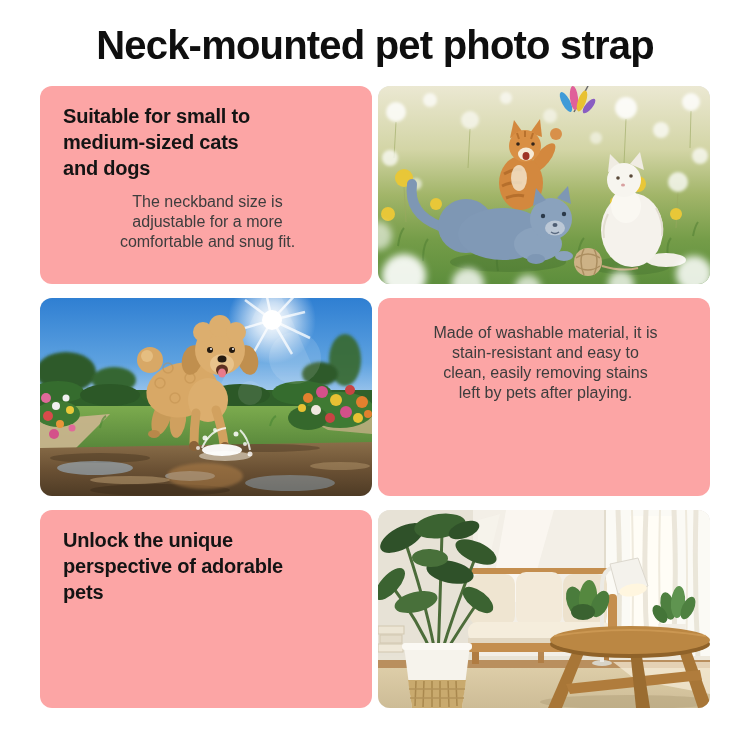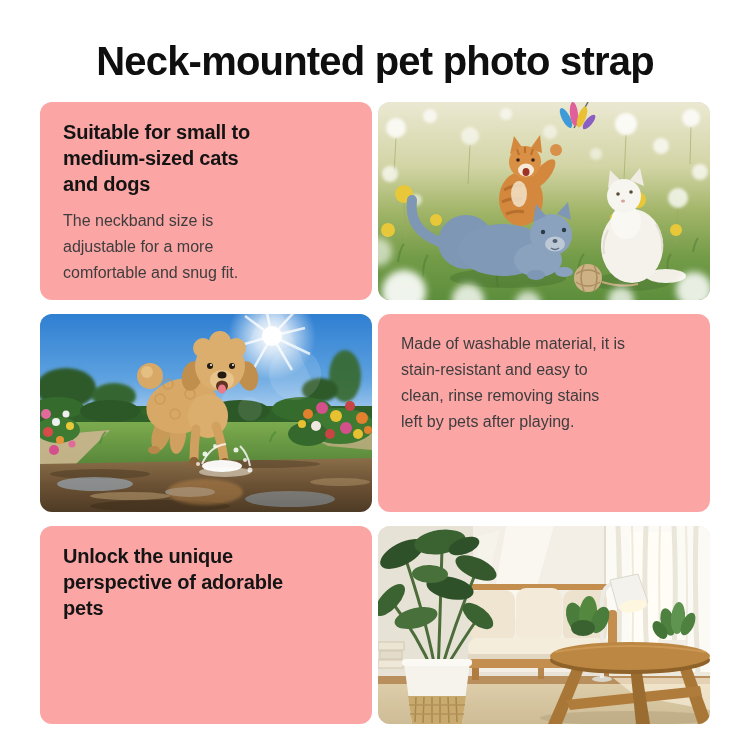--- a/index.html
+++ b/index.html
@@ -1,26 +1,26 @@
 <!DOCTYPE html>
 <html><head>
 <meta charset="utf-8">
 <style>
   html,body{margin:0;padding:0;background:#ffffff;}
   body{width:750px;height:750px;overflow:hidden;font-family:"Liberation Sans",sans-serif;}
   .page{width:750px;height:750px;position:relative;background:#fff;}
-  .page-title{margin:0;padding-top:38px;text-align:center;font-size:40px;line-height:46px;
+  .page-title{margin:0;padding-top:22px;text-align:center;font-size:40px;line-height:46px;
     font-weight:800;color:#0f0f0f;letter-spacing:-0.8px;}
   .rows{display:flex;flex-direction:column;gap:14px;margin:18px 40px 0;}
   .row{display:flex;gap:6px;height:198px;}
   .card{background:#fca5a5;border-radius:12px;flex:0 0 332px;box-sizing:border-box;
     padding:17px 20px 0 23px;}
   .card h2{margin:0 0 11px;font-size:20px;line-height:26px;font-weight:700;color:#141414;
     white-space:pre-line;letter-spacing:-0.2px;}
-  .card p{margin:0;font-size:16px;line-height:26px;color:#3d3d3d;white-space:pre-line;}
+  .card p{margin:8px;font-size:16px;line-height:20px;color:#3d3d3d;white-space:pre-line;text-align:center;}
   .photo{flex:0 0 332px;border-radius:12px;overflow:hidden;background:#ddd;}
   .photo svg{width:100%;height:100%;display:block;}
 </style>
 </head>
 <body>
 
 <div class="page">
 
   <h1 class="page-title">Neck-mounted pet photo strap</h1>
 
@@ -332,21 +332,21 @@
                 <path d="M200,132 q8,8 10,20"></path>
             </g>
           </g>
           <circle cx="255" cy="60" r="26" fill="#ffffff" opacity=".12"></circle>
           <circle cx="210" cy="95" r="12" fill="#ffffff" opacity=".1"></circle>
         </svg>
       </div>
       <div class="card">
         <p>Made of washable material, it is
 stain-resistant and easy to
-clean, rinse removing stains
+clean, easily removing stains
 left by pets after playing.</p>
       </div>
     </div>
 
     <div class="row">
       <div class="card">
         <h2>Unlock the unique
 perspective of adorable
 pets</h2>
       </div>

